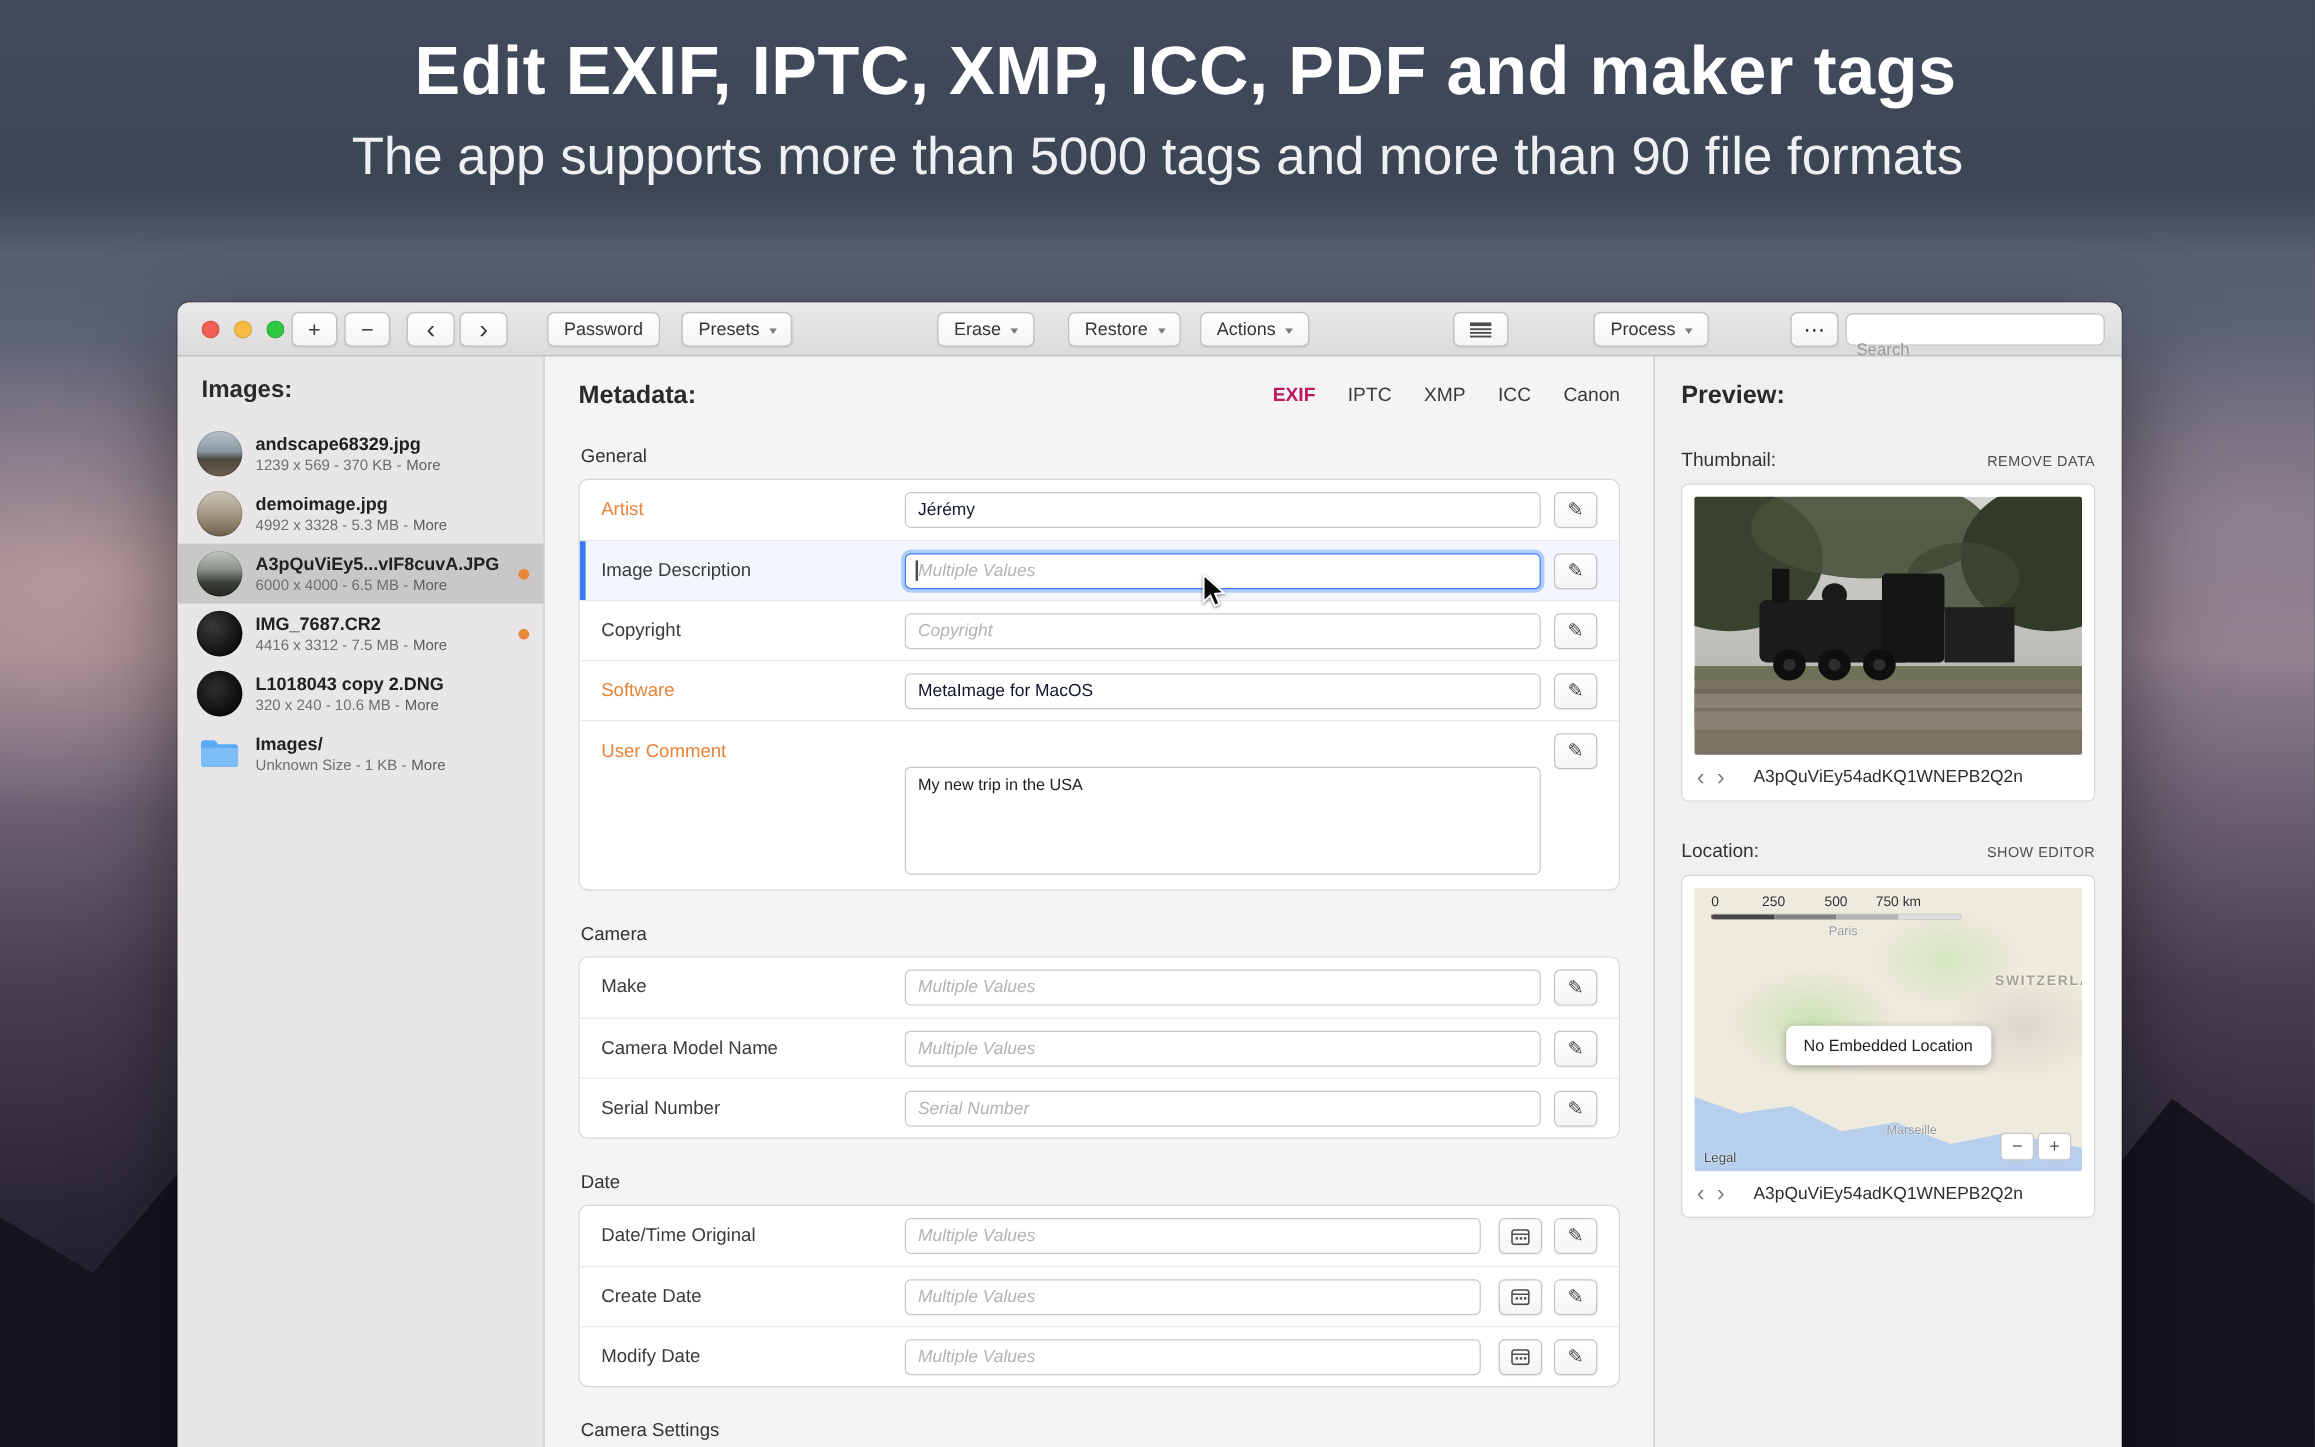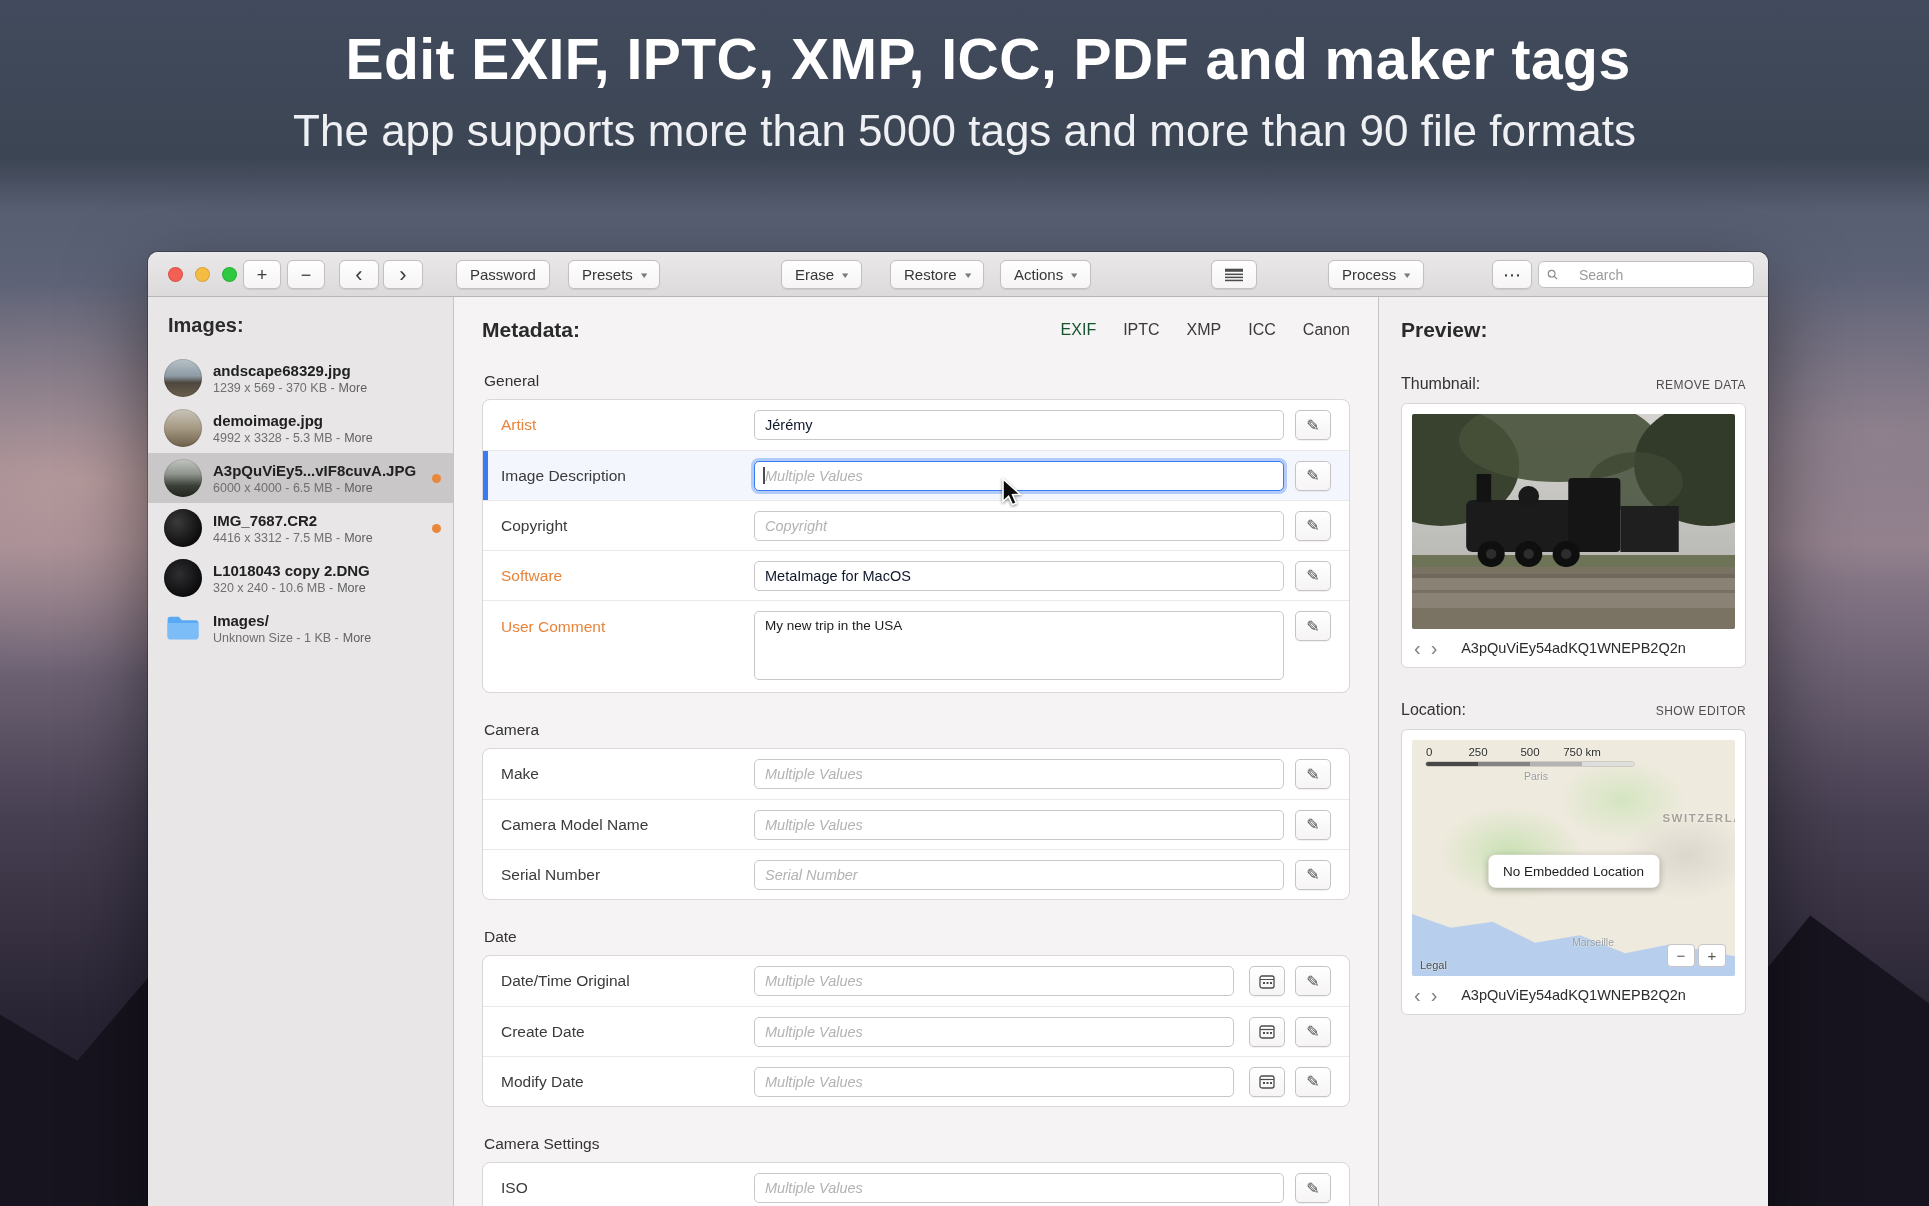--- a/index.html
+++ b/index.html
@@ -32,21 +32,21 @@
   .titlebar { flex:0 0 45px; position:relative; background:linear-gradient(#eae8e9,#dcdadb); border-bottom:1px solid #b7b5b6; }
   .lights { position:absolute; left:20px; top:15px; display:flex; gap:12px; }
   .light { width:15px; height:15px; border-radius:50%; border:1px solid rgba(0,0,0,.12); }
   .light.r{ background:#f45f53; } .light.y{ background:#f6bc41; } .light.g{ background:#2fc841; }
   .tb-btn { position:absolute; top:8px; height:29px; display:flex; align-items:center; justify-content:center;
     background:linear-gradient(#ffffff,#f6f4f5); border:1px solid #c2c0c1; border-radius:6px;
     font-size:15px; color:#363636; padding:0 13px; box-shadow:0 .5px 1px rgba(0,0,0,.08); }
   .tb-btn .chev { font-size:9px; color:#7a7a7a; margin-left:9px; transform:scaleX(1.4); }
   .tb-glyph { font-size:18px; color:#3c3c3c; line-height:1; }
   .search { position:absolute; right:14px; top:9px; width:216px; height:27px; background:#fff;
-    border:1px solid #c2c0c1; border-radius:6px; display:flex; align-items:center; padding:0 8px; gap:21px; }
+    border:1px solid #c2c0c1; border-radius:6px; display:flex; align-items:center; padding:0 8px; gap:21px;flex-direction:column; }
   .search input { border:none; outline:none; width:100%; font-size:14px; color:#333; background:transparent; font-family:"Liberation Sans",sans-serif;}
   .search input::placeholder { color:#9a9a9a; }
 
   .content { flex:1; display:flex; min-height:0; }
 
   
   .sidebar { width:306px; flex:0 0 306px; background:#e8e6e7; border-right:1px solid #c6c4c5; }
   .side-title { font-size:20px; font-weight:bold; color:#2b2b2b; padding:17px 0 16px 20px; }
   .file-row { position:relative; display:flex; align-items:center; gap:11px; height:50px; padding:0 16px; }
   .file-row.selected { background:#c9c7c8; }
@@ -61,42 +61,42 @@
   .file-name { font-size:15px; font-weight:600; color:#212121; white-space:nowrap; overflow:hidden; }
   .file-info { font-size:12.5px; color:#6f6f6f; margin-top:2px; white-space:nowrap; }
   .file-info .more { color:#5f5f5f; margin-left:4px; }
   .dot { position:absolute; right:12px; top:50%; width:9px; height:9px; margin-top:-4px; border-radius:50%; background:#e8883a; }
 
   
   .main { flex:1; background:#f5f3f4; min-width:0; overflow:hidden; }
   .main-header { display:flex; align-items:center; justify-content:space-between; padding:21px 28px 0 28px; }
   .panel-title { font-size:21px; font-weight:bold; color:#2a2a2a; }
   .tabs { display:flex; gap:27px; font-size:16px; color:#3a3a3a; }
-  .tab.active { color:#14532d; font-weight:normal;padding-left:20px; }
+  .tab.active { color:#be185d; font-weight:bold;padding-left:20px; }
   .main-scroll { padding:0 28px 40px 28px; }
   .section-title { font-size:15.5px; color:#333; margin:28px 0 9px 2px; }
   .section-title.first { margin-top:30px; }
   .group { background:#fff; border:1px solid #d8d6d7; border-radius:8px; overflow:hidden; }
   .frow { display:flex; align-items:center; min-height:50px; padding:0 18px; position:relative; }
   .frow + .frow { border-top:1px solid #eae8e9; }
   .frow.tall { align-items:flex-start; padding-top:10px; padding-bottom:12px; }
   .frow.selected { background:#f3f7fd; }
   .frow.selected::before { content:""; position:absolute; left:0; top:0; bottom:0; width:5px; background:#3a7bf2; }
   .flabel { width:253px; flex:0 0 253px; font-size:15.5px; color:#3a3a3a; }
   .flabel.orange { color:#e8833a; }
   .tall .flabel { margin-top:7px; }
   .finput { width:530px; height:30px; border:1px solid #c9c7c8; border-radius:5px; padding:0 10px;
     font-size:14.5px; color:#0f172a; background:#fff; outline:none; font-family:"Liberation Sans",sans-serif; }
   .finput::placeholder, .ftextarea::placeholder { color:#b4b2b3; font-style:italic; }
   .finput.short { width:480px; }
   .input-wrap { position:relative; display:flex; }
   .finput.focused { border-color:#3a7bf2; box-shadow:0 0 0 3px rgba(58,123,242,.35); }
   .caret { position:absolute; left:9px; top:6px; width:1.5px; height:17px; background:#4a4a4a; }
-  .ftextarea { width:530px; height:69px; border:1px solid #c9c7c8; border-radius:5px; padding:6px 10px;
-    font-size:13.5px; color:#1d1d1f; resize:none; outline:none; font-family:"Liberation Sans",sans-serif; }
+  .ftextarea { width:530px; height:90px; border:1px solid #c9c7c8; border-radius:5px; padding:6px 10px;
+    font-size:13.5px; color:#1d1d1f; resize:none; outline:none; font-family:"Liberation Sans",sans-serif;margin-top:28px; }
   .fbtns { margin-left:auto; display:flex; gap:10px; }
   .icon-btn { width:36px; height:30px; background:linear-gradient(#fff,#f6f4f5); border:1px solid #c5c3c4;
     border-radius:5px; display:flex; align-items:center; justify-content:center; color:#4c4c4c; font-size:16px;
     box-shadow:0 .5px 1px rgba(0,0,0,.06); }
 
   
   .preview { width:390px; flex:0 0 390px; background:#f1eff0; border-left:1px solid #c6c4c5; padding:0 22px; }
   .preview .panel-title { padding-top:21px; }
   .prev-row { display:flex; align-items:baseline; justify-content:space-between; margin-top:33px; }
   .prev-label { font-size:16px; color:#333; }

